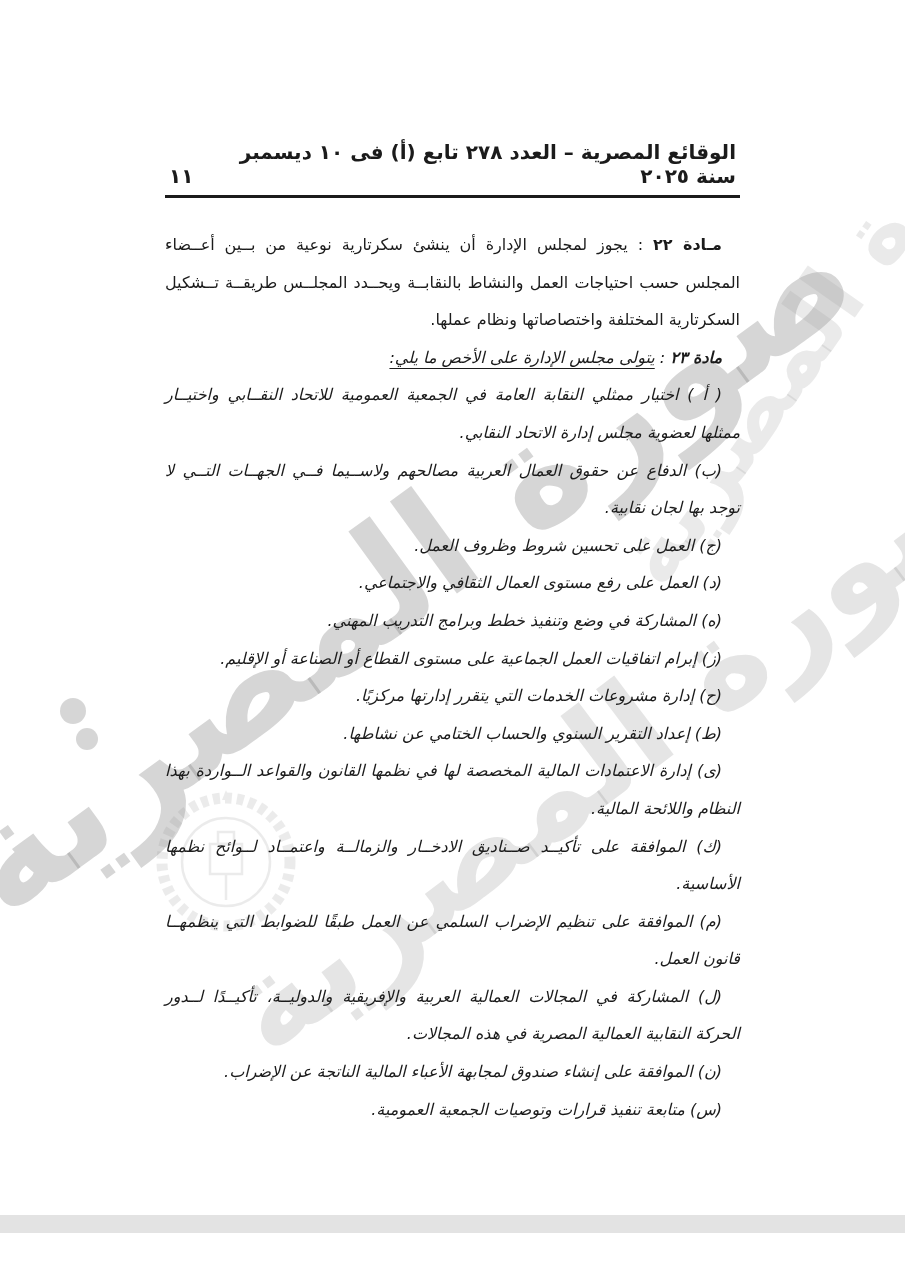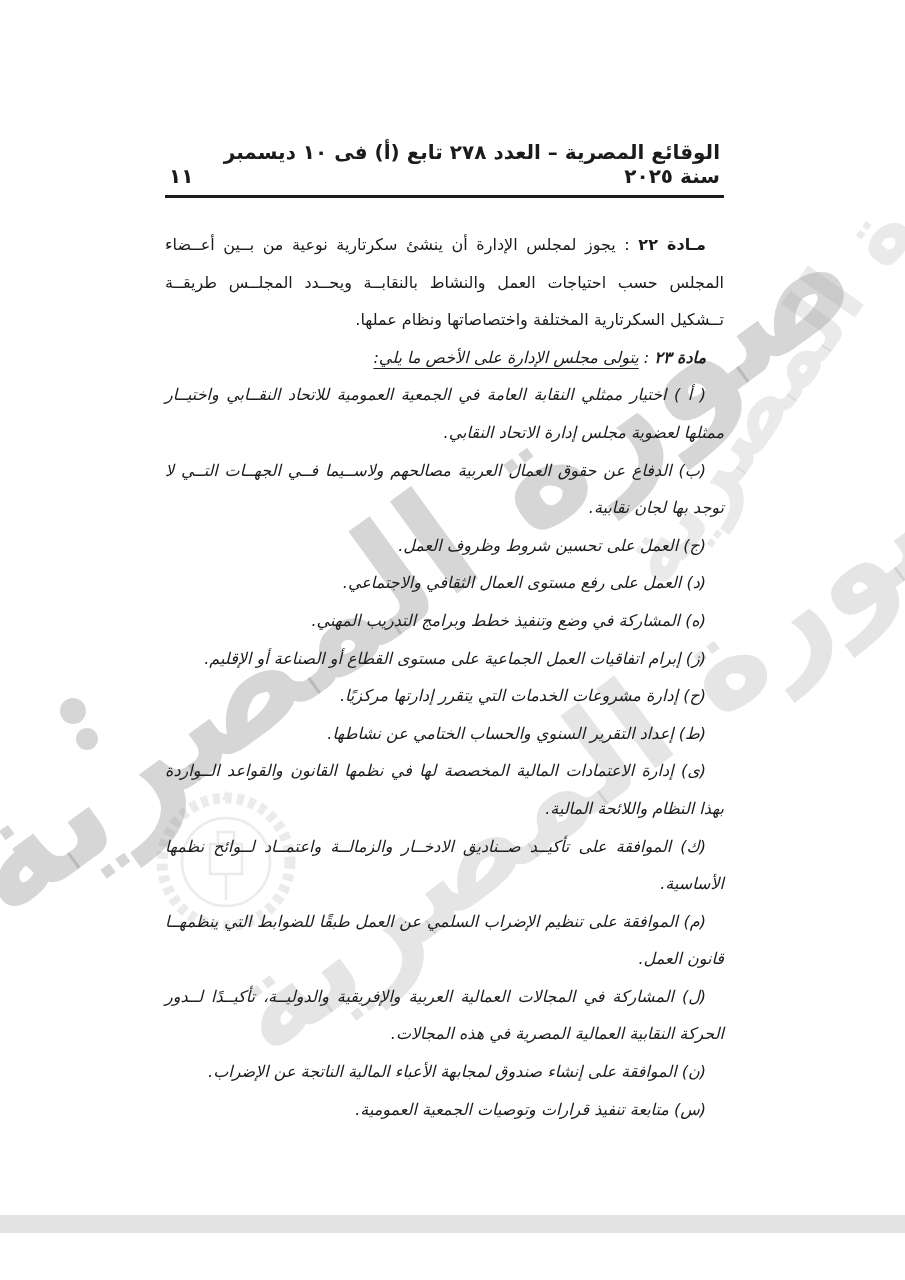--- a/index.html
+++ b/index.html
@@ -23,21 +23,21 @@
   .wm3 { left:470px; top:260px; width:700px; text-align:center;
          font-size:90px; color:rgba(160,160,160,0.22); transform:rotate(-55deg); }
   .wm-dot { position:absolute; border-radius:50%; background:rgba(128,128,128,0.32); }
   .wm-dot.d1 { left:60px; top:698px; width:26px; height:26px; }
   .wm-dot.d2 { left:76px; top:728px; width:22px; height:22px; }
   .seal { position:absolute; left:140px; top:782px; opacity:0.16; }
   
   .scan-band { position:absolute; left:0; top:1215px; width:905px; height:18px;
                background:#e3e3e3; z-index:2; }
   
-  .content { position:absolute; top:140px; right:181px; left:165px; z-index:1; }
+  .content { position:absolute; top:140px; right:165px; left:165px; z-index:1; }
   .header-row {
     display:flex; justify-content:space-between; align-items:flex-end;
     font-size:20px; font-weight:bold; padding:0 4px;
   }
   .rule { border-bottom:3px solid #1b1b1b; margin-top:7px; }
   .body-text { margin-top:28px; font-size:16px; line-height:37.6px; }
   .para { text-align:justify; text-indent:18px; }
   .line { text-indent:18px; text-align:justify;font-style:italic; }
   .art-label { font-weight:bold; }
   .underlined { text-decoration:underline; text-underline-offset:5px; }

